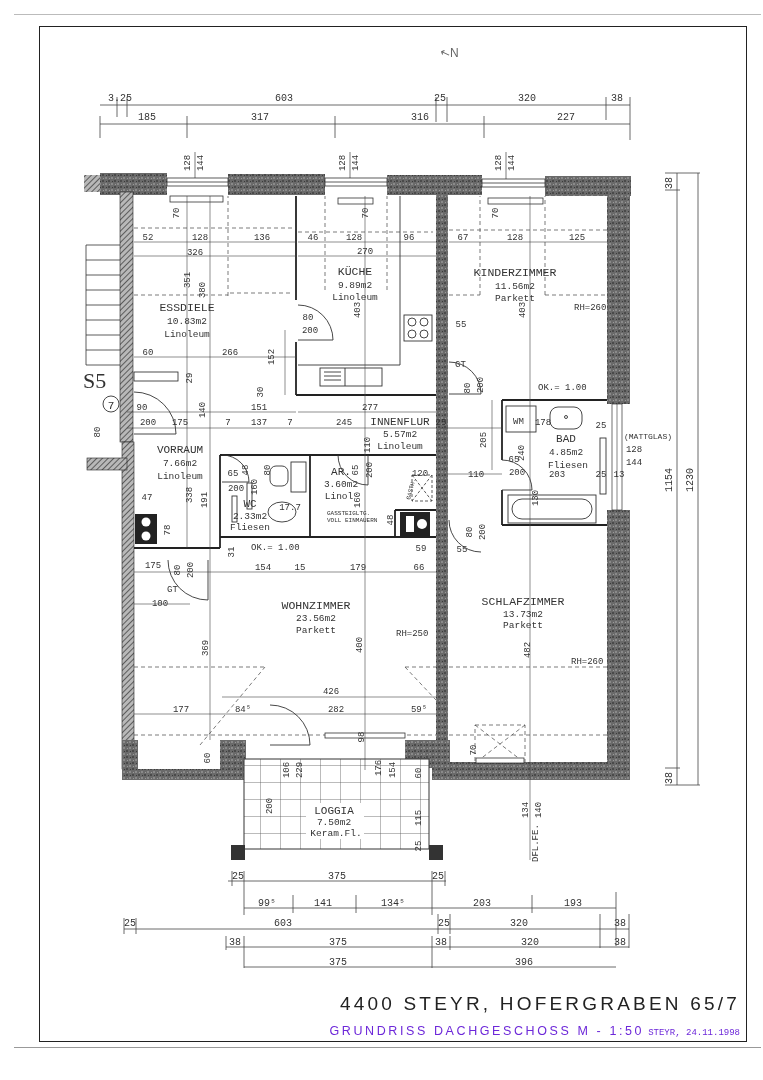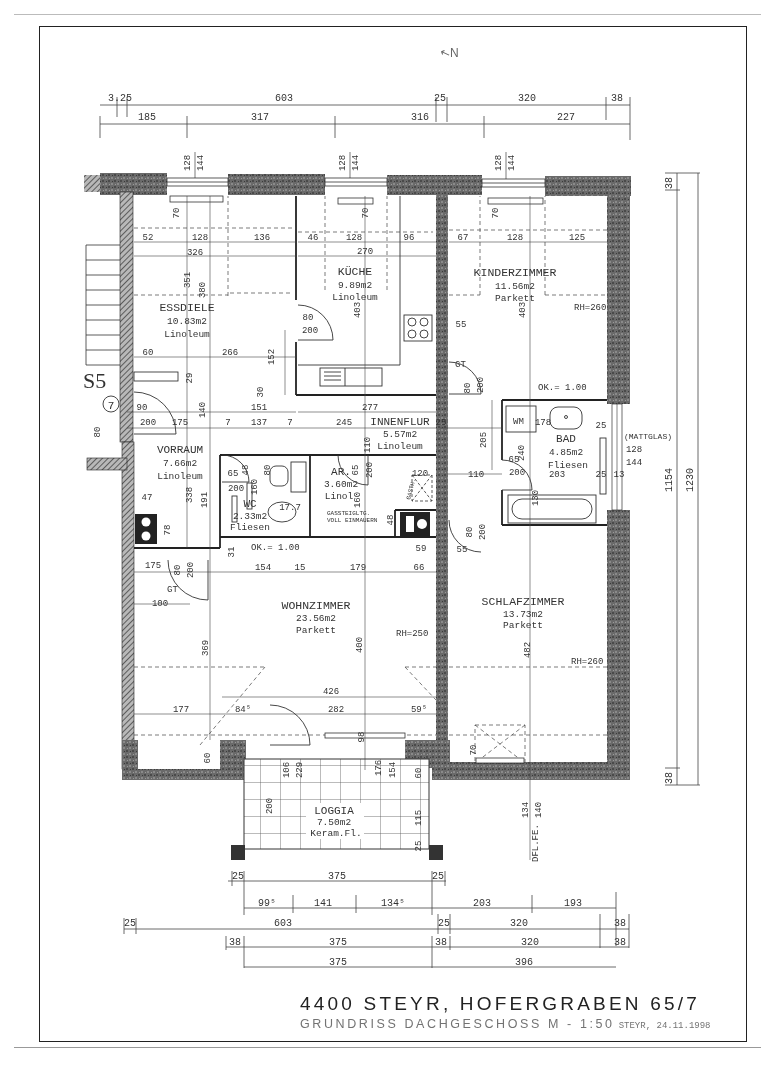--- a/index.html
+++ b/index.html
@@ -4,25 +4,25 @@
 <style>
   html, body { margin:0; padding:0; background:#ffffff; }
   body { width:763px; height:1080px; position:relative; overflow:hidden;
          font-family:"Liberation Mono","DejaVu Sans Mono",monospace; color:#2a2a2a; }
   #sheet { position:absolute; left:0; top:0; width:763px; height:1080px; }
   .frame { position:absolute; left:39px; top:26px; width:708px; height:1016px;
            border:1.6px solid #222; box-sizing:border-box; }
   .outer-frame { position:absolute; left:14px; top:14px; width:747px; height:1034px;
            border-top:1px solid #bbb; border-bottom:1px solid #999; box-sizing:border-box; }
   svg text { font-family:"Liberation Mono","DejaVu Sans Mono",monospace; fill:#333; }
-  .title-block { position:absolute; left:300px; top:993px; width:440px; text-align:left; }
+  .title-block { position:absolute; left:300px; top:993px; width:440px; text-align:right; }
   .title-main { font-family:"Liberation Sans","DejaVu Sans",sans-serif; font-size:19px;
            letter-spacing:3.2px; color:#222; white-space:nowrap; }
   .title-sub { font-family:"Liberation Sans","DejaVu Sans",sans-serif; font-size:12.5px;
-           letter-spacing:2.6px; color:#737373; white-space:nowrap; margin-top:2px; }
+           letter-spacing:2.6px; color:#6d28d9; white-space:nowrap; margin-top:9px; }
   .title-sub .place { font-family:"Liberation Mono","DejaVu Sans Mono",monospace;
            font-size:9px; letter-spacing:0; margin-left:4px; }
   .north { position:absolute; left:440px; top:46px; font-family:"Liberation Sans",sans-serif;
            font-size:12px; color:#666; }
 </style>
 </head>
 <body>
 
 <div id="sheet">
   <div class="outer-frame"></div>

